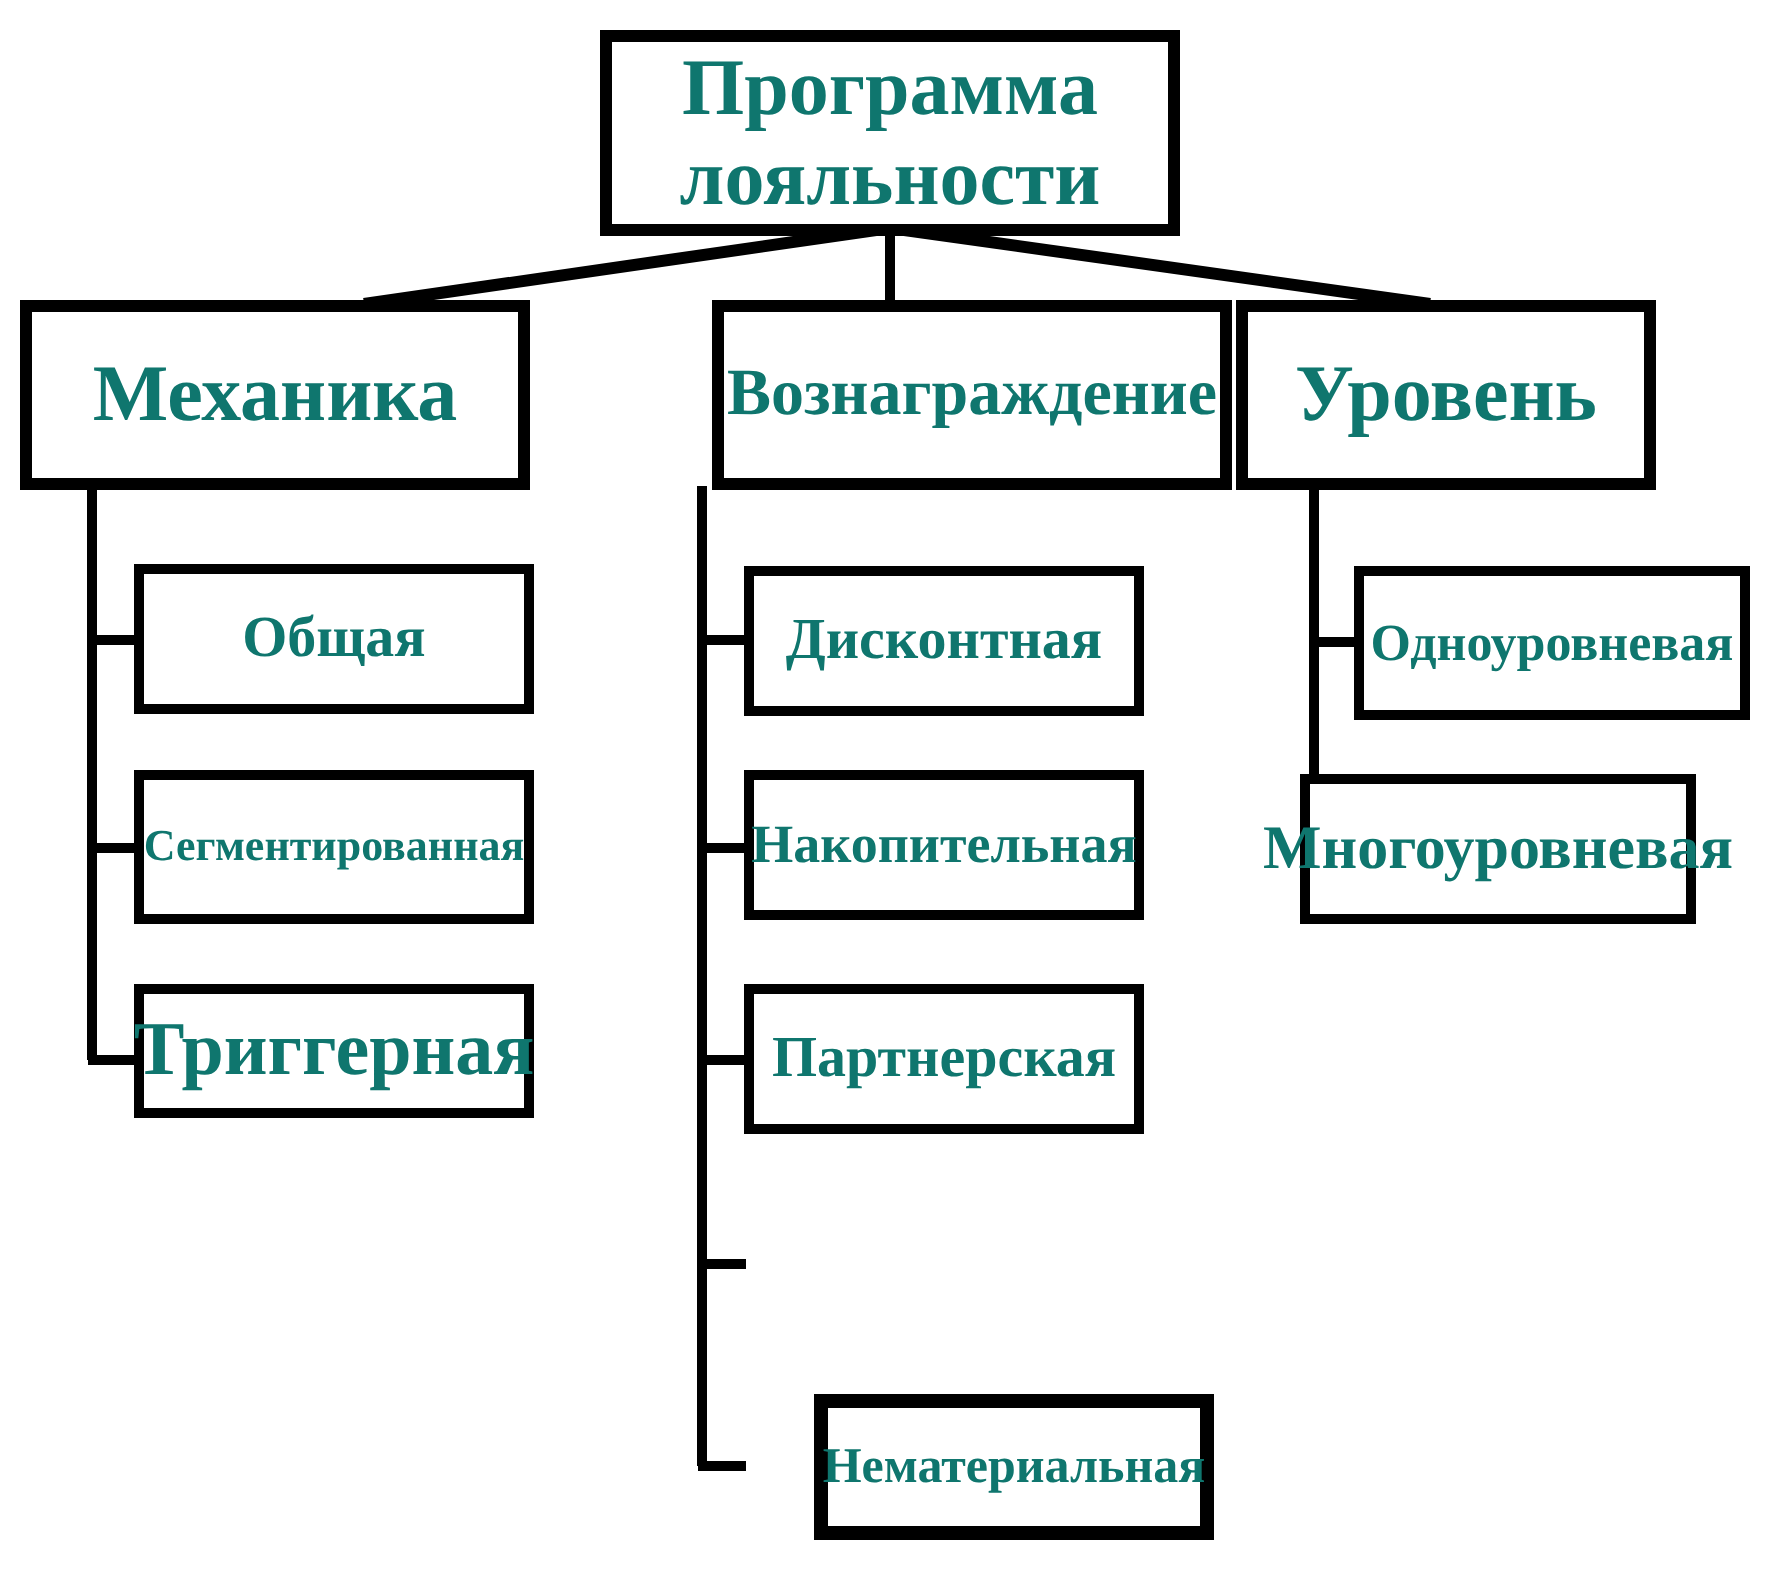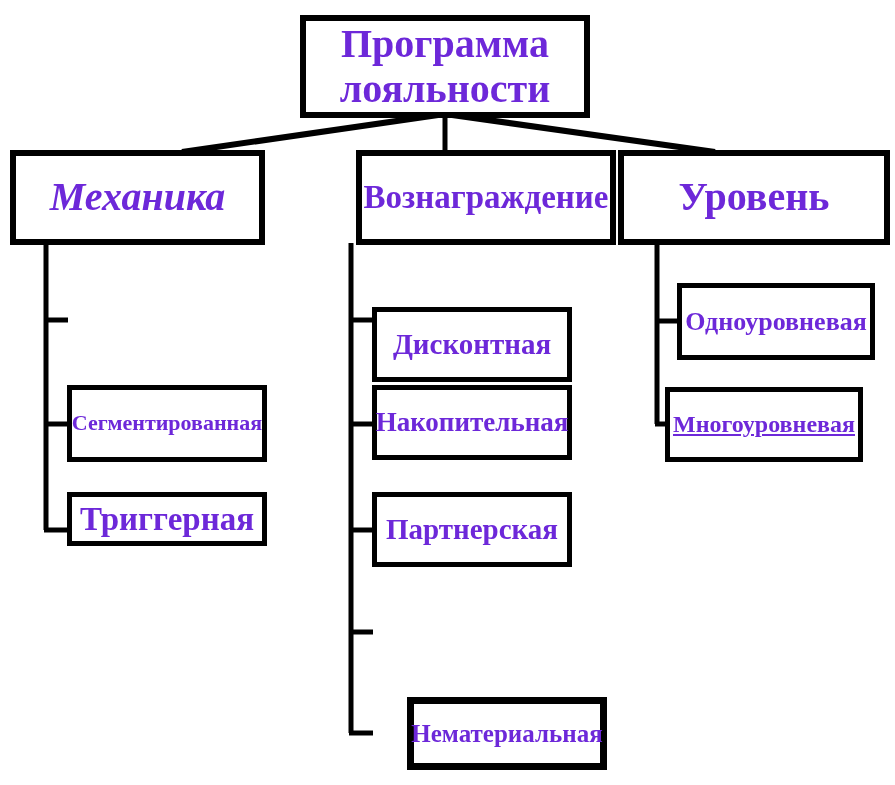--- a/index.html
+++ b/index.html
@@ -25,43 +25,43 @@
     position: absolute;
     z-index: 2;
     background: #ffffff;
     border: 5px solid #000000;
     box-sizing: border-box;
     display: flex;
     align-items: center;
     justify-content: center;
     text-align: center;
     font-weight: bold;
-    color: #6d28d9;
+    color: #0f766e;
     white-space: nowrap;
     line-height: 1.12;
   }
   
   #n-root  { left: 300px; top: 15px;  width: 290px; height: 103px; border-width: 6px; font-size: 40px; white-space: normal; }
   
-  #n-mech  { left: 10px;  top: 150px; width: 255px; height: 95px; border-width: 6px; font-size: 40px; font-style: italic; }
+  #n-mech  { left: 10px;  top: 150px; width: 255px; height: 95px; border-width: 6px; font-size: 40px; }
   #n-rew   { left: 312px; top: 150px; width: 260px; height: 95px; border-width: 6px; font-size: 33px; margin-left: 44px; }
-  #n-lvl   { left: 618px; top: 150px; width: 272px; height: 95px; border-width: 6px; font-size: 40px; font-family: Liberation Serif, serif; }
+  #n-lvl   { left: 618px; top: 150px; width: 210px; height: 95px; border-width: 6px; font-size: 40px; font-family: Liberation Serif, serif; }
   
   #n-m0 { left: 67px; top: 282px; width: 200px; height: 75px; font-size: 29px; }
   #n-m1 { left: 67px; top: 385px; width: 200px; height: 77px; font-size: 22px; }
-  #n-m2 { left: 67px; top: 492px; width: 200px; height: 54px; font-size: 33px; }
+  #n-m2 { left: 67px; top: 492px; width: 200px; height: 67px; font-size: 38px; }
   
-  #n-r0 { left: 372px; top: 283px; width: 200px; height: 75px; font-size: 29px; margin-top: 24px; }
+  #n-r0 { left: 372px; top: 283px; width: 200px; height: 75px; font-size: 29px; }
   #n-r1 { left: 372px; top: 385px; width: 200px; height: 75px; font-size: 27px; }
   #n-r2 { left: 372px; top: 492px; width: 200px; height: 75px; font-size: 29px; }
   #n-r3 { left: 372px; top: 595px; width: 200px; height: 75px; font-size: 29px; }
   #n-r4 { left: 372px; top: 697px; width: 200px; height: 73px; border-width: 7px; font-size: 25px; margin-left: 35px; }
   
   #n-l0 { left: 677px; top: 283px; width: 198px; height: 77px; font-size: 26px; }
-  #n-l1 { left: 665px; top: 387px; width: 198px; height: 75px; font-size: 24px; text-decoration: underline; }
+  #n-l1 { left: 650px; top: 387px; width: 198px; height: 75px; font-size: 31px; }
 </style>
 </head>
 <body>
 
 <div id="stage">
 
   <svg id="connectors" width="895" height="785" viewBox="0 0 895 785" xmlns="http://www.w3.org/2000/svg">
 
     <line x1="445" y1="114" x2="182" y2="152" stroke="#000000" stroke-width="6"></line>
     <line x1="445" y1="114" x2="445" y2="152" stroke="#000000" stroke-width="5"></line>
@@ -83,20 +83,21 @@
     <line x1="655" y1="321" x2="678" y2="321" stroke="#000000" stroke-width="5"></line>
     <line x1="655" y1="424" x2="678" y2="424" stroke="#000000" stroke-width="5"></line>
   </svg>
 
   <div id="n-root" class="node">Программа лояльности</div>
 
   <div id="n-mech" class="node">Механика</div>
   <div id="n-rew" class="node">Вознаграждение</div>
   <div id="n-lvl" class="node">Уровень</div>
 
+  <div id="n-m0" class="node">Общая</div>
   <div id="n-m1" class="node">Сегментированная</div>
   <div id="n-m2" class="node">Триггерная</div>
 
   <div id="n-r0" class="node">Дисконтная</div>
   <div id="n-r1" class="node">Накопительная</div>
   <div id="n-r2" class="node">Партнерская</div>
   <div id="n-r4" class="node">Нематериальная</div>
 
   <div id="n-l0" class="node">Одноуровневая</div>
   <div id="n-l1" class="node">Многоуровневая</div>

